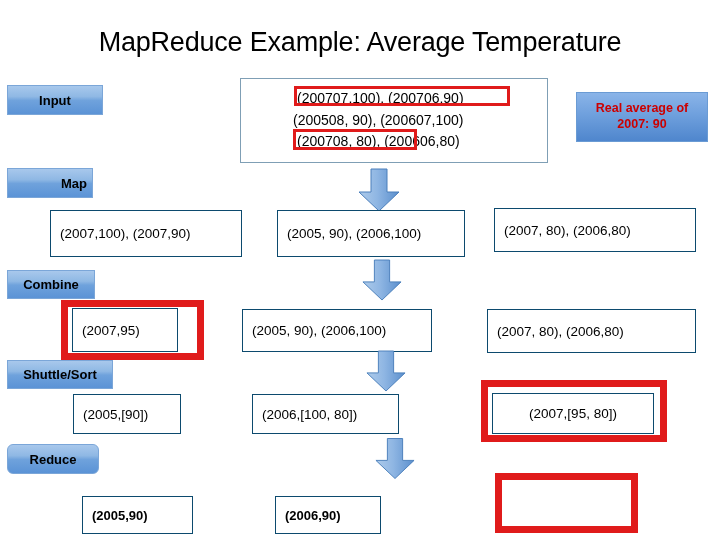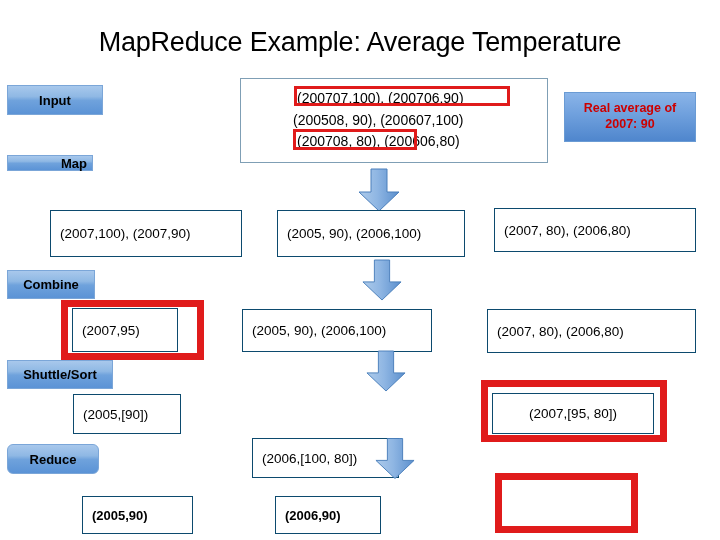--- a/index.html
+++ b/index.html
@@ -117,21 +117,21 @@
 <body>
 
 <div id="slide">
 
   <div class="title">MapReduce Example: Average Temperature</div>
 
   <div class="stage-chip" style="left:7px; top:85px; width:96px; height:30px;">
     <span>Input</span>
   </div>
 
-  <div class="stage-chip" style="left:7px; top:155px; width:86px; height:16px;padding-left:48px;">
+  <div class="stage-chip" style="left:7px; top:168px; width:86px; height:30px;padding-left:48px;">
     <span>Map</span>
   </div>
 
   <div class="stage-chip" style="left:7px; top:270px; width:88px; height:29px;">
     <span>Combine</span>
   </div>
 
   <div class="stage-chip" style="left:7px; top:360px; width:106px; height:29px;">
     <span>Shuttle/Sort</span>
   </div>
@@ -143,21 +143,21 @@
   <div class="input-frame" style="left:240px; top:78px; width:308px; height:85px;"></div>
 
   <div class="input-line" style="left:297px; top:91px;">(200707,100), (200706,90)</div>
   <div class="input-line" style="left:293px; top:113px;">(200508, 90), (200607,100)</div>
   <div class="input-line" style="left:297px; top:134px;">(200708, 80), (200606,80)</div>
 
   <div class="red-rect" style="left:294px; top:86px; width:216px; height:20px;"></div>
 
   <div class="red-rect" style="left:293px; top:129px; width:124px; height:21px;"></div>
 
-  <div class="callout" style="left:564px; top:92px; width:132px; height:50px;">
+  <div class="callout" style="left:576px; top:92px; width:132px; height:50px;">
     <span>Real average of</span>
     <span>2007: 90</span>
   </div>
 
   <div class="arrow" style="left:358px; top:168px;">
     <svg width="42" height="44" viewBox="0 0 42 44">
       <defs>
         <linearGradient id="ag1" x1="0" y1="0" x2="1" y2="0">
           <stop offset="0%" stop-color="#aecbea"></stop>
           <stop offset="45%" stop-color="#8fb6e3"></stop>
@@ -198,21 +198,21 @@
 
   <div class="arrow" style="left:366px; top:350px;">
     <svg width="40" height="42" viewBox="0 0 42 44">
       <path d="M13 1 H29 V24 H41 L21 43 L1 24 H13 Z" fill="url(#ag1)" stroke="#4a7ebb" stroke-width="1"></path>
     </svg>
   </div>
 
   <div class="data-box" style="left:73px; top:394px; width:108px; height:40px;">
     <span>(2005,[90])</span>
   </div>
-  <div class="data-box" style="left:252px; top:394px; width:147px; height:40px;margin-top:44px;">
+  <div class="data-box" style="left:252px; top:394px; width:147px; height:40px;">
     <span>(2006,[100, 80])</span>
   </div>
   <div class="data-box center" style="left:492px; top:393px; width:162px; height:41px;">
     <span>(2007,[95, 80])</span>
   </div>
   <div class="red-rect thick" style="left:481px; top:380px; width:186px; height:62px;"></div>
 
   <div class="arrow" style="left:375px; top:437px;">
     <svg width="40" height="43" viewBox="0 0 42 44">
       <path d="M13 1 H29 V24 H41 L21 43 L1 24 H13 Z" fill="url(#ag1)" stroke="#4a7ebb" stroke-width="1"></path>

